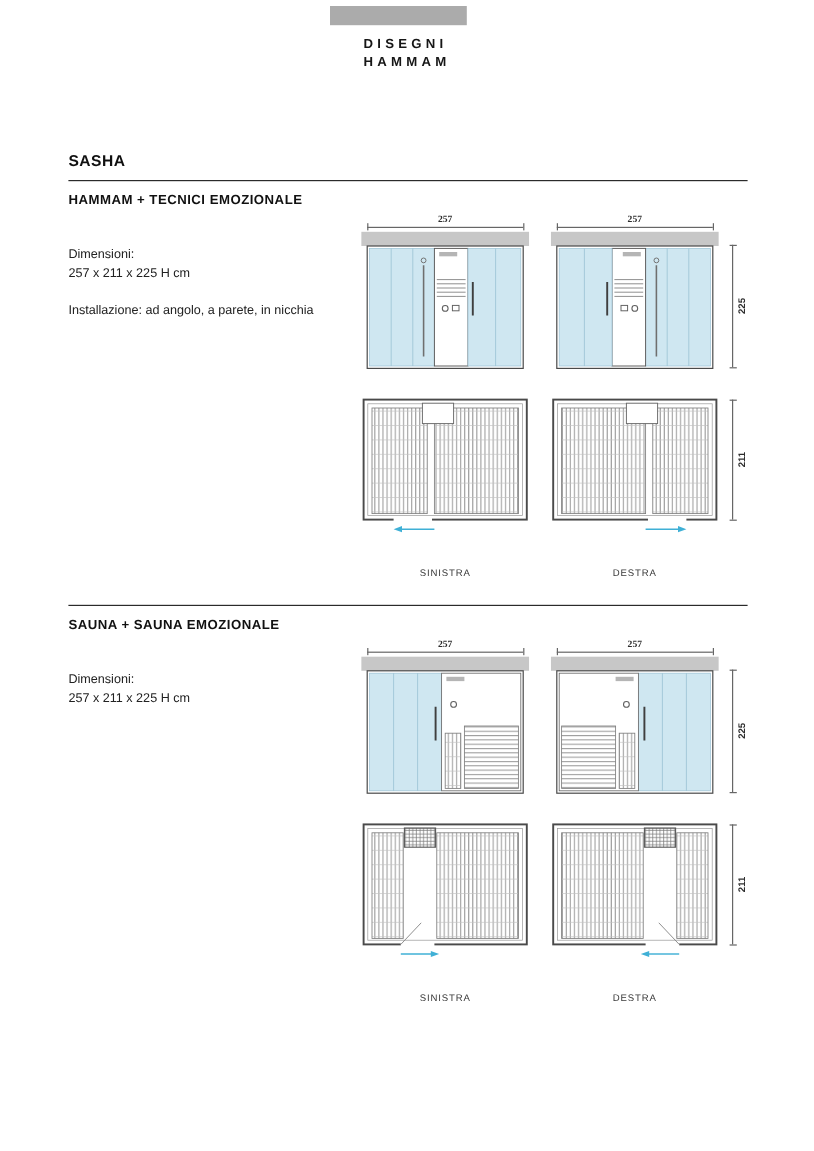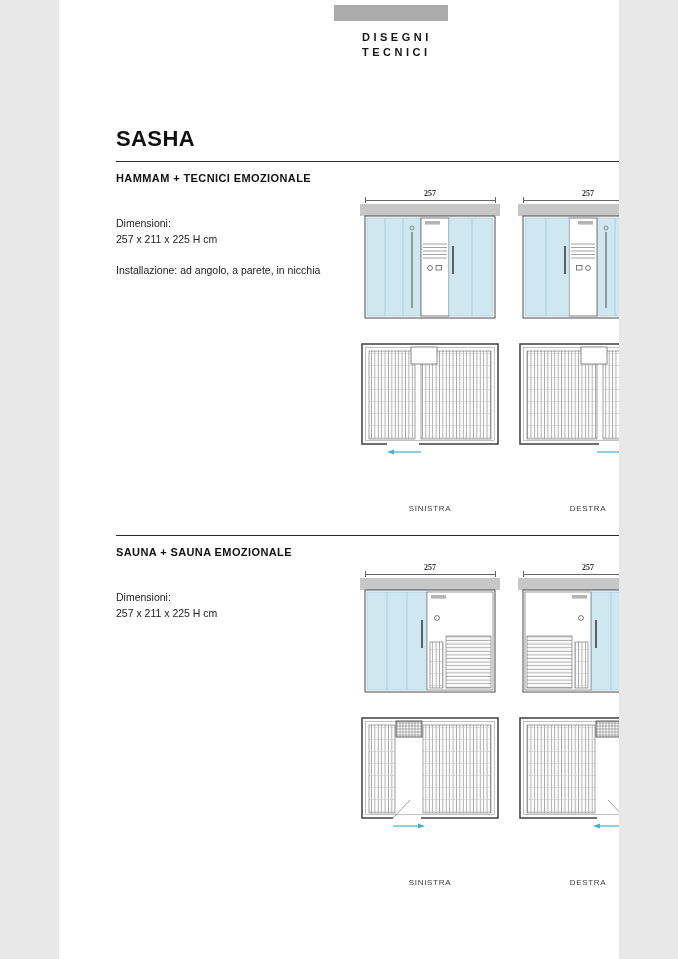--- a/index.html
+++ b/index.html
@@ -1,41 +1,41 @@
 <!DOCTYPE html>
 <html><head>
 <meta charset="utf-8">
 <style>
   * { margin:0; padding:0; box-sizing:border-box; }
   html,body { background:#e8e8e8; }
   .page {
-    position:relative; width:560px; height:959px; margin:0 auto;
+    position:relative; width:678px; height:959px; margin:0 auto;
     background:#ffffff; overflow:hidden;
     font-family:"Liberation Sans", sans-serif; color:#1a1a1a;
   }
   
   .banner { position:absolute; top:5px; left:275px; }
   .banner-bar { width:114px; height:16px; background:#ababab; }
   .banner-text { margin:9px 0 0 28px; font-size:11px; font-weight:bold; letter-spacing:3.5px; line-height:15px; color:#161616; }
   
   .content { position:absolute; left:57px; top:126px; width:566px; }
-  .page-title { font-size:22px; font-weight:bold; letter-spacing:0.4px; color:#101010; }
+  .page-title { font-size:13px; font-weight:bold; letter-spacing:0.4px; color:#101010; }
   .rule { border:0; border-top:1.5px solid #2b2b2b; margin-top:9px; }
   .rule.mid { margin-top:16px; }
   .tech-section { margin-top:10px; }
   .sec-heading { font-size:11px; font-weight:bold; letter-spacing:0.4px; color:#111; }
   .sec-body { display:flex; margin-top:8px; }
   .info { width:252px; padding-top:24px; font-size:10.5px; line-height:14px; color:#222; }
   .info-line { margin-bottom:2px; }
   .install { margin-top:17px; }
   
   .drawings { flex:1; }
   .drow { display:flex; align-items:flex-start; }
   .drow.plans { margin-top:22px; }
-  .drow.labels { margin-top:46px; margin-bottom:6px; }
+  .drow.labels { margin-top:26px; margin-bottom:6px; }
   .dcol { width:140px;font-family:Liberation Serif, serif; }
   .dcol + .dcol { margin-left:18px; }
   .art { width:140px; height:116px; line-height:0; }
   .flip { transform:scaleX(-1); }
   
   .dim-h { position:relative; height:11px; margin:0 5px 1px; }
   .dim-num { position:absolute; left:0; right:0; top:-3px; text-align:center; font-size:8px; font-weight:bold; color:#2e2e2e; }
   .dim-line { position:absolute; left:0; right:0; bottom:2px; height:0; border-bottom:1px solid #666; }
   .dim-line::before { content:""; position:absolute; left:-0.5px; bottom:-3px; height:6px; border-left:1px solid #666; }
   .dim-line::after  { content:""; position:absolute; right:-0.5px; bottom:-3px; height:6px; border-left:1px solid #666; }
@@ -134,21 +134,21 @@
     </symbol>
   </defs>
 </svg>
 
 <div class="page">
 
   <div class="banner">
     <div class="banner-bar"></div>
     <div class="banner-text">
       <div>DISEGNI</div>
-      <div>TECNICI</div>
+      <div>HAMMAM</div>
     </div>
   </div>
 
   <div class="content">
     <h1 class="page-title">SASHA</h1>
     <hr class="rule">
 
     <section class="tech-section">
       <h2 class="sec-heading">HAMMAM + TECNICI EMOZIONALE</h2>
       <div class="sec-body">

